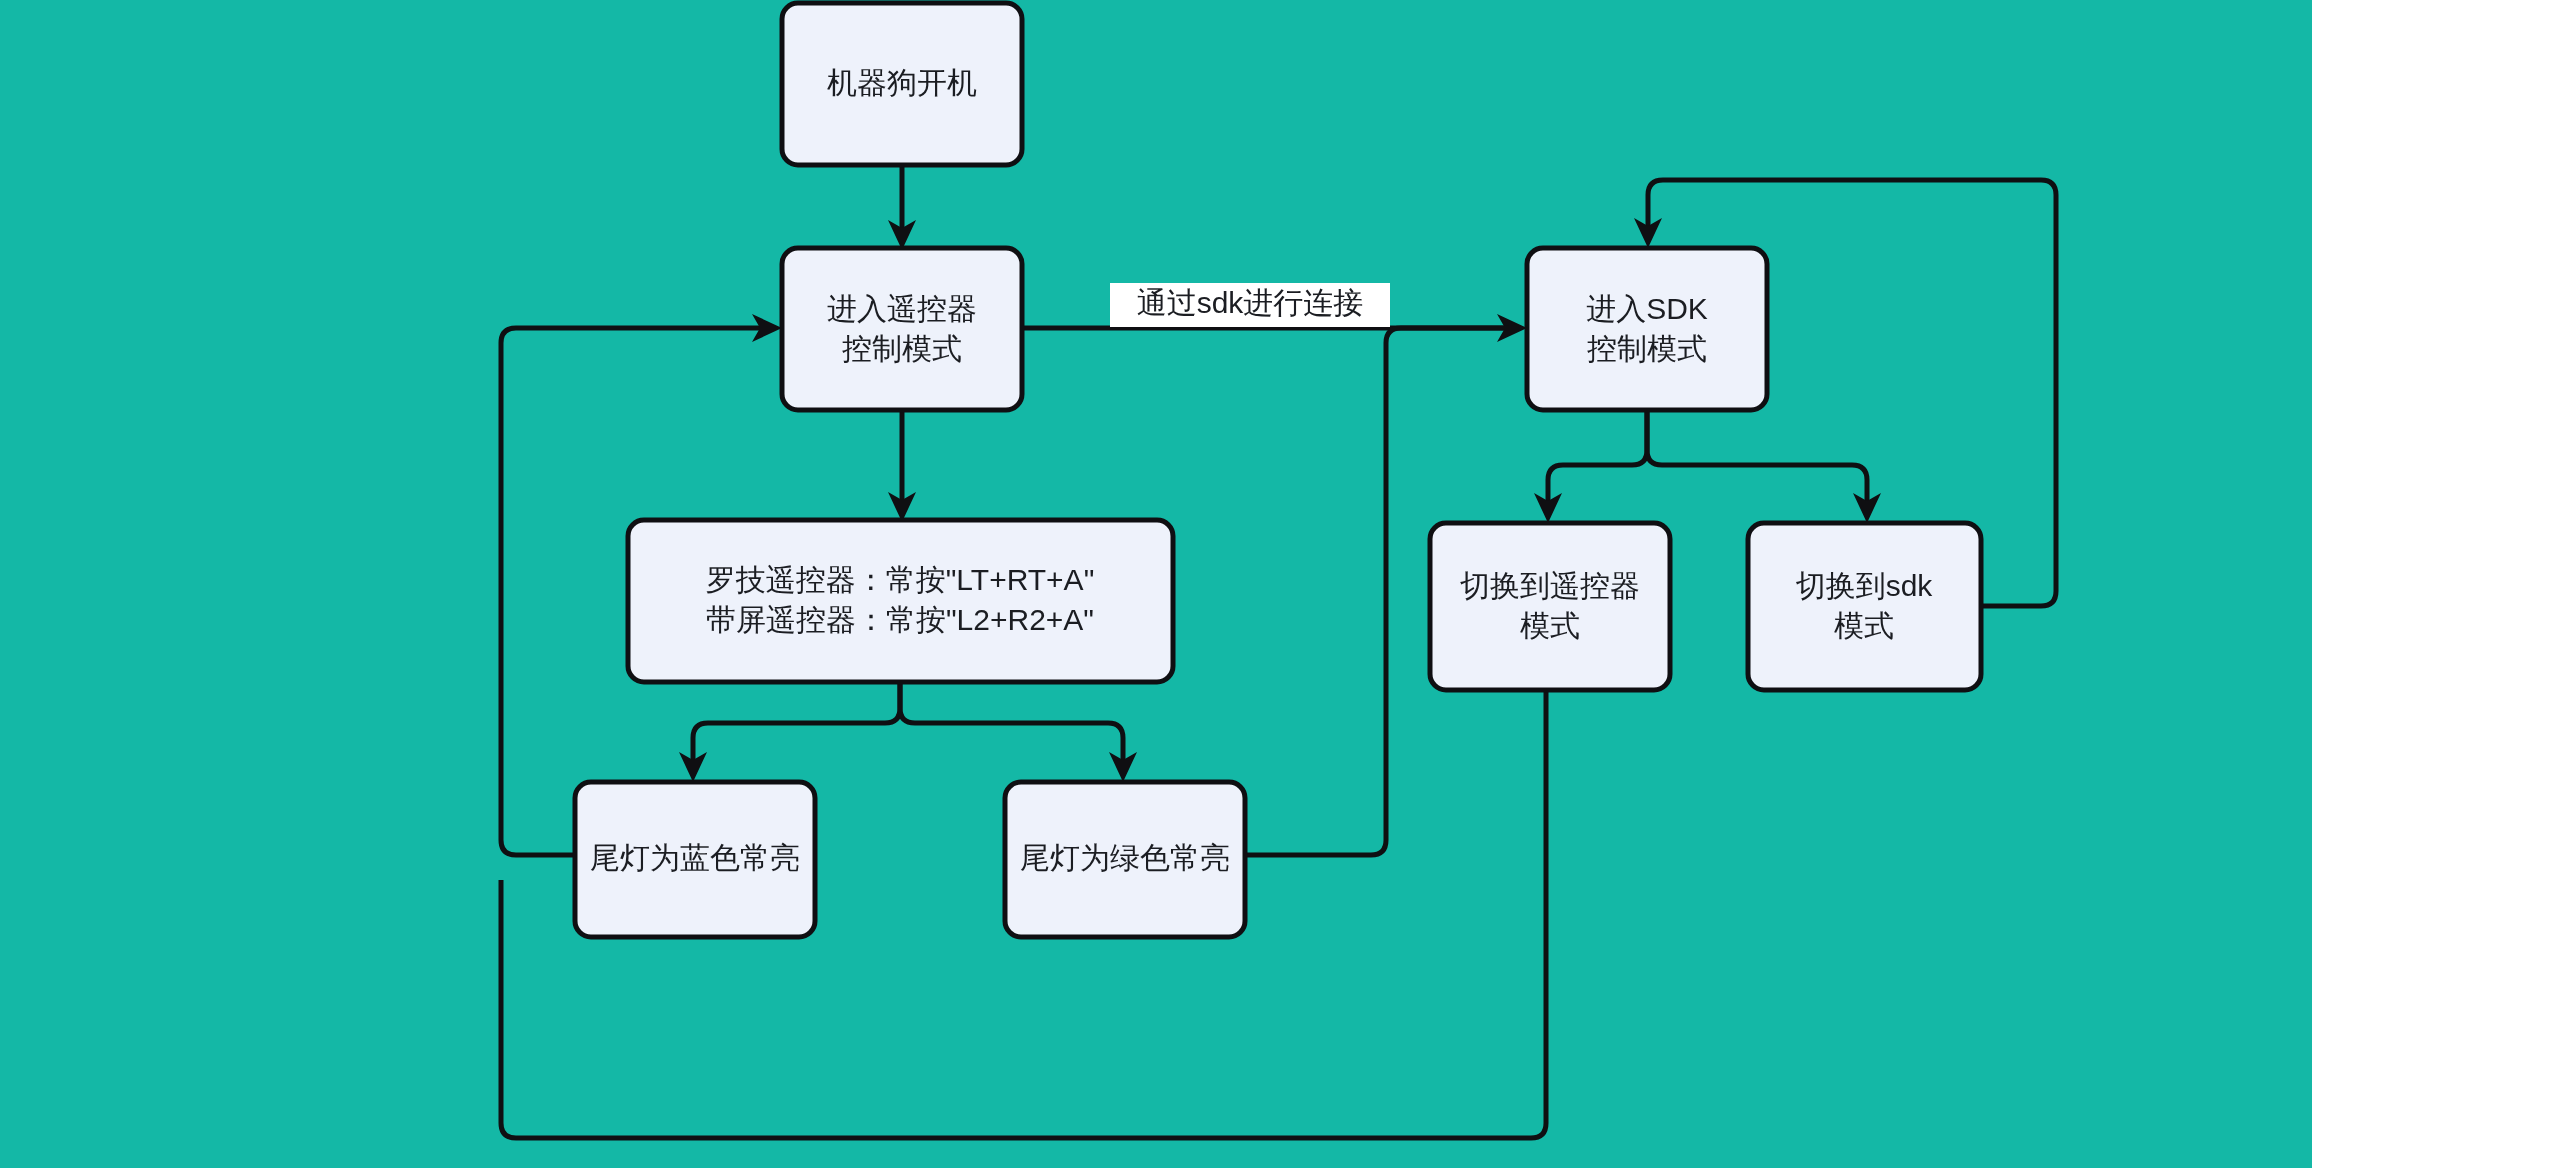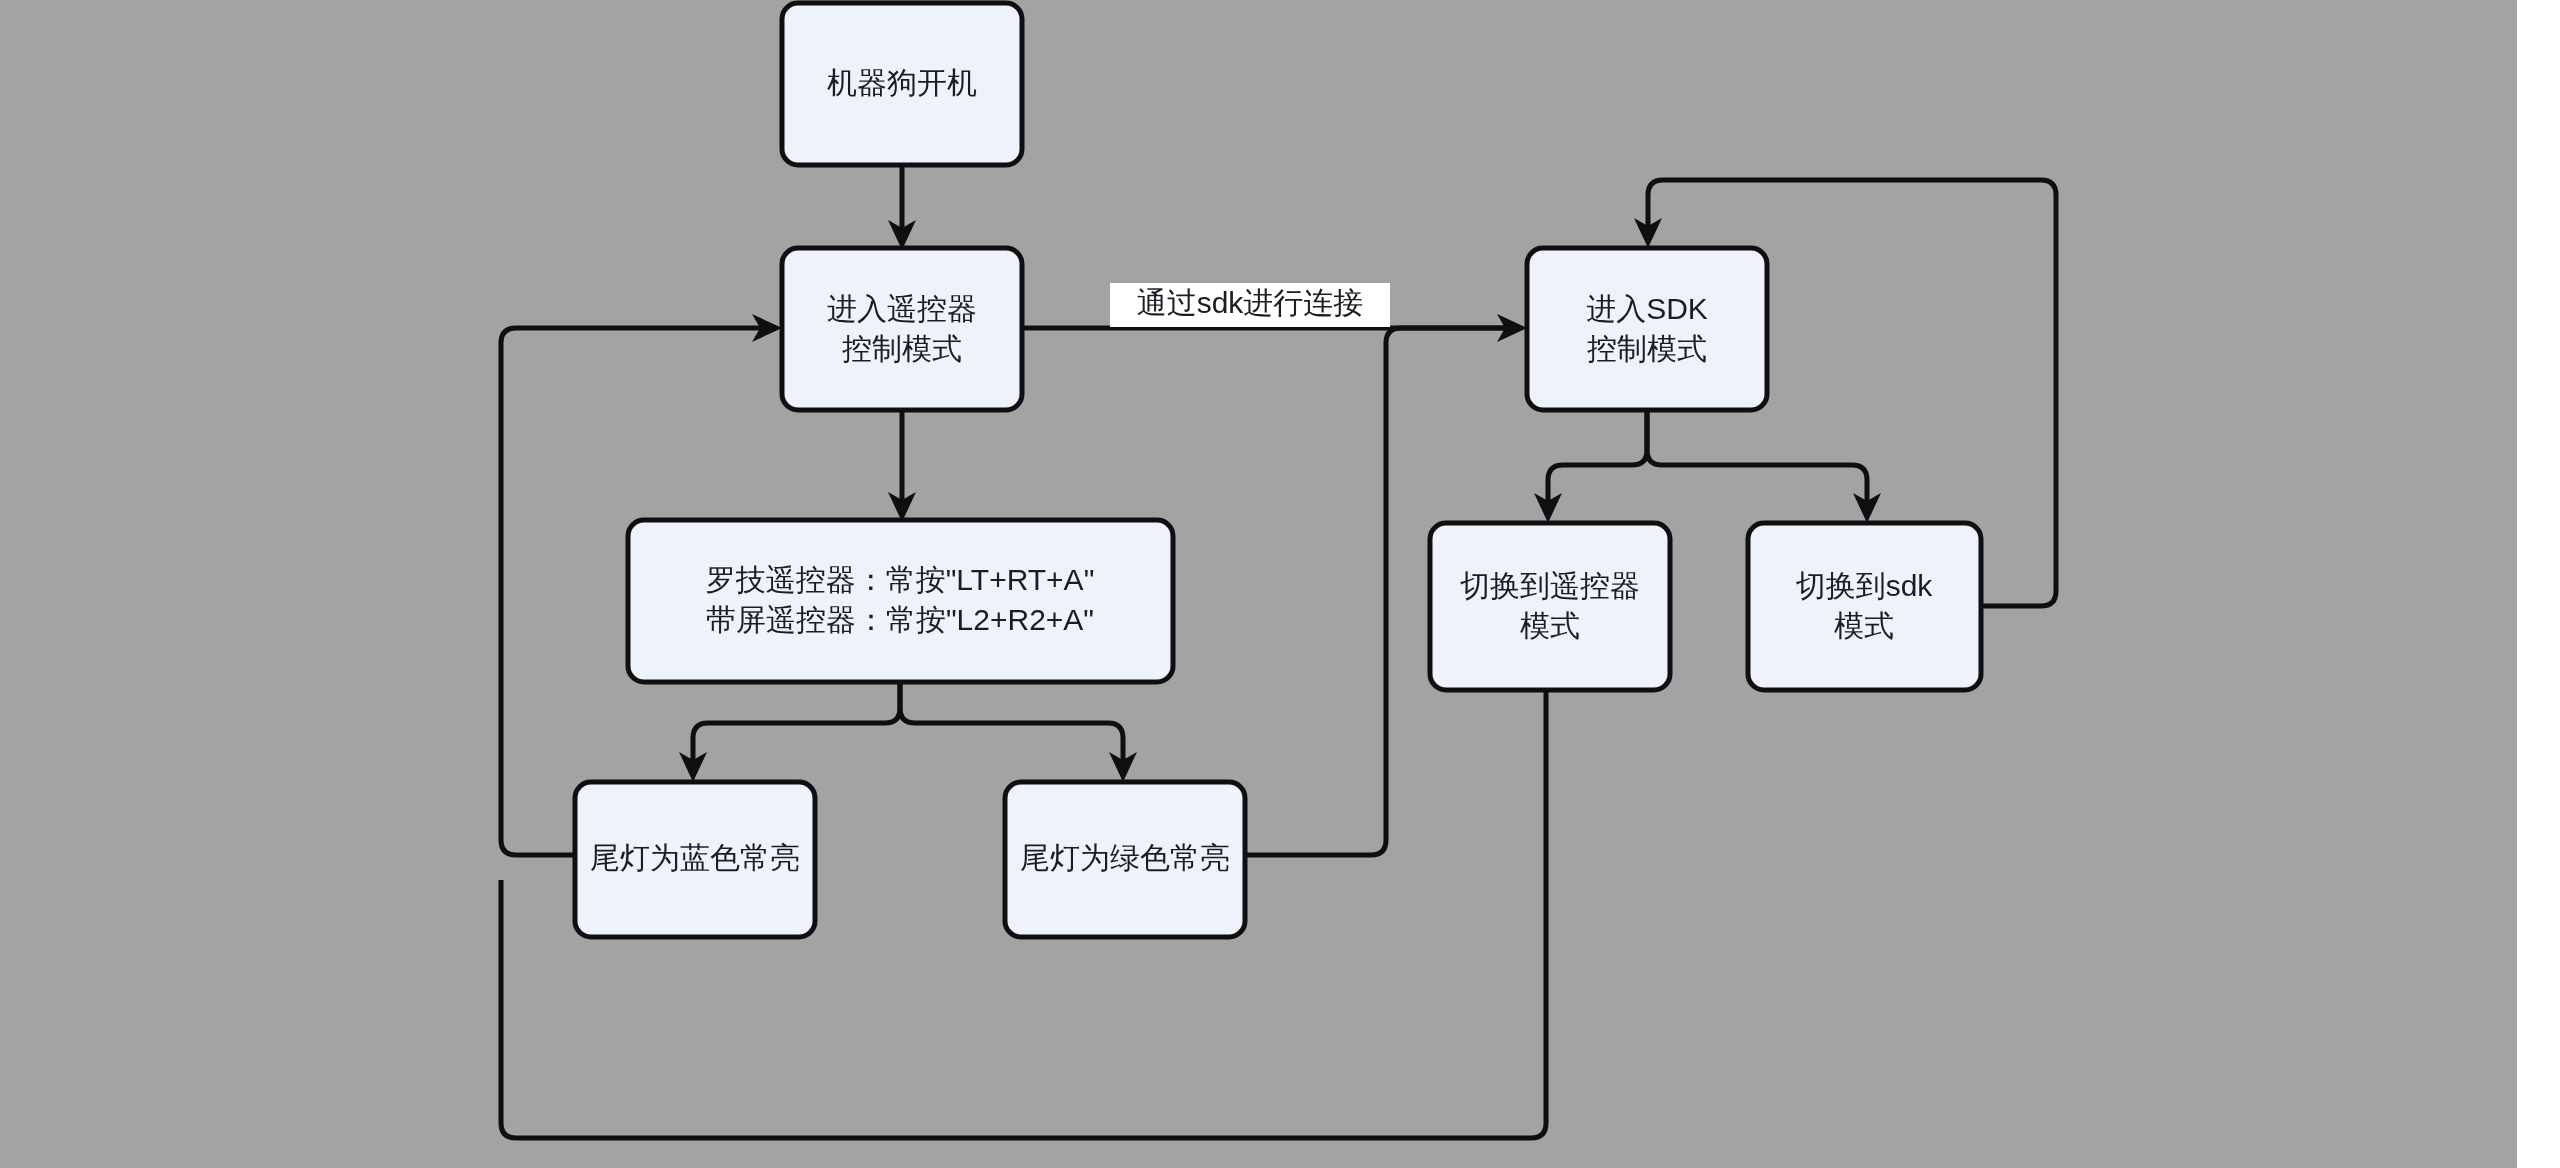--- a/index.html
+++ b/index.html
@@ -8,23 +8,23 @@
     background: #ffffff;
   }
   body {
     width: 2560px;
     height: 1168px;
     overflow: hidden;
     font-family: "Liberation Sans", "DejaVu Sans", sans-serif;
   }
   #flow-root {
     position: relative;
-    width: 2517px;
+    width: 2312px;
     height: 1168px;
-    background: #a3a3a3;
+    background: #14b8a6;
   }
   svg#flow-svg {
     position: absolute;
     left: 0;
     top: 0;
     width: 2560px;
     height: 1168px;
     display: block;
   }
   .node-rect {

